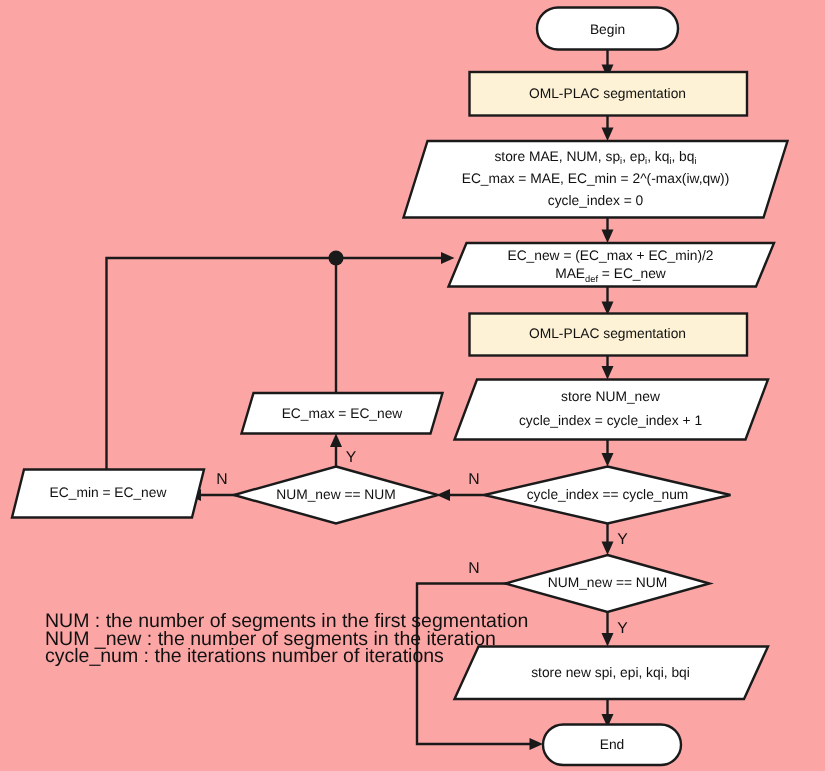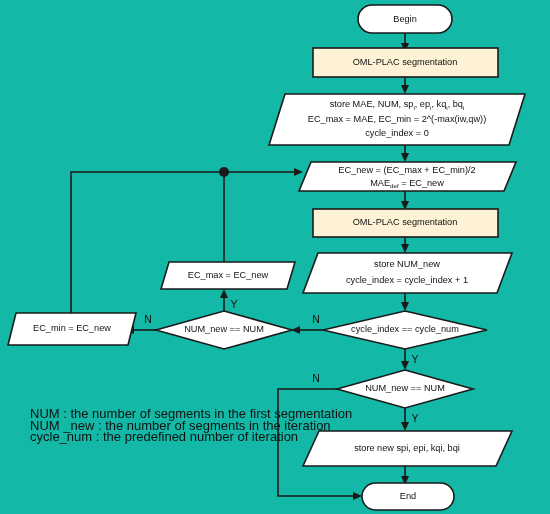--- a/index.html
+++ b/index.html
@@ -4,21 +4,21 @@
 <style>
   html,body{margin:0;padding:0;background:#ffffff;}
   body{
     font-family:"Liberation Sans", sans-serif;
     -webkit-font-smoothing:antialiased;
   }
   #canvas{
     position:relative;
     width:550px;
     height:514px;
-    background:#14b8a6;
+    background:#fca5a5;
     overflow:hidden;
     text-decoration:underline;
   }
   svg#flow{
     position:absolute;
     left:0; top:0;
     width:550px;
     height:514px;
   }
   .shape-fill-yellow{ fill:#fdf2d5; stroke:#1a1a1a; stroke-width:1.6; }
@@ -207,16 +207,16 @@
     <text class="t-label" x="148" y="320">N</text>
     <text class="t-label" x="234" y="305">Y</text>
     <text class="t-label" x="316" y="379">N</text>
     <text class="t-label" x="415" y="419">Y</text>
 
   </svg>
 
   <div class="legend">
     <div>NUM : the number of segments in the first segmentation</div>
     <div>NUM _new : the number of segments in the iteration</div>
-    <div>cycle_num : the predefined number of iteration</div>
+    <div>cycle_num : the iterations number of iterations</div>
   </div>
 
 </div>
 
 </body></html>

